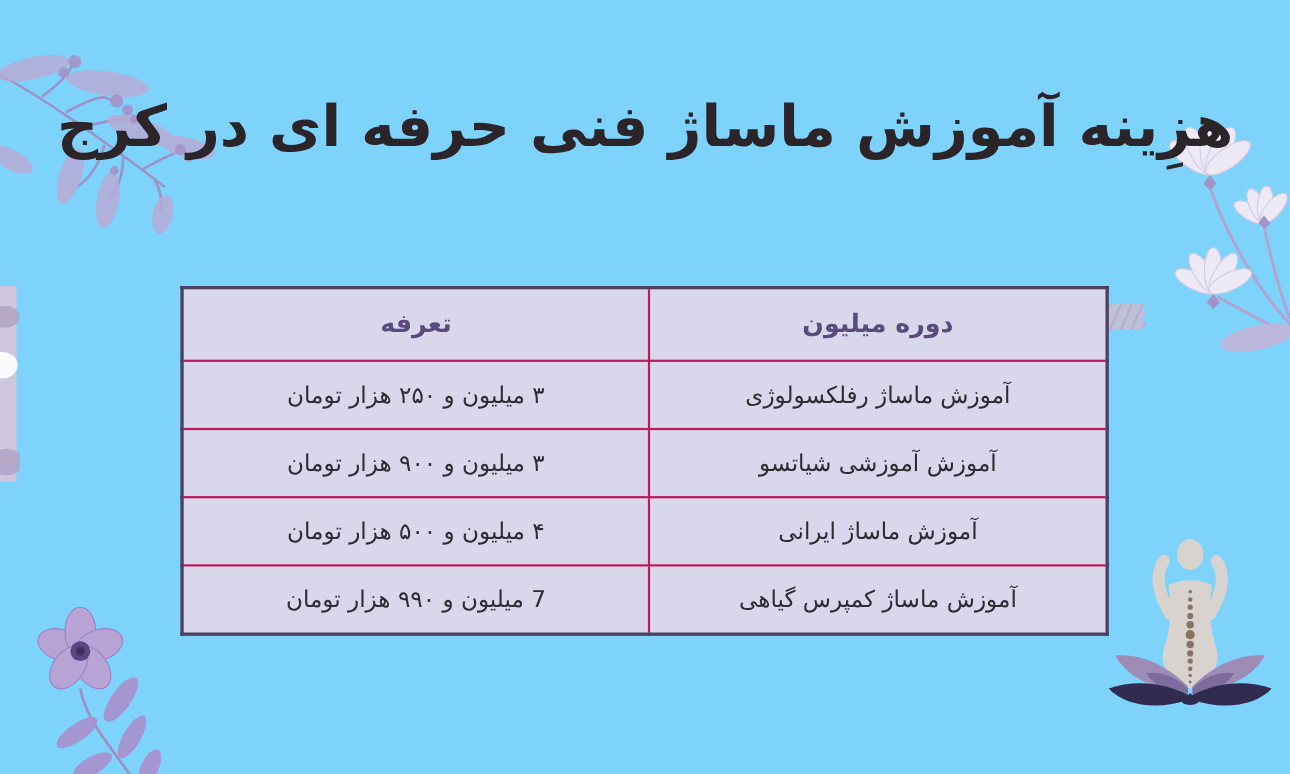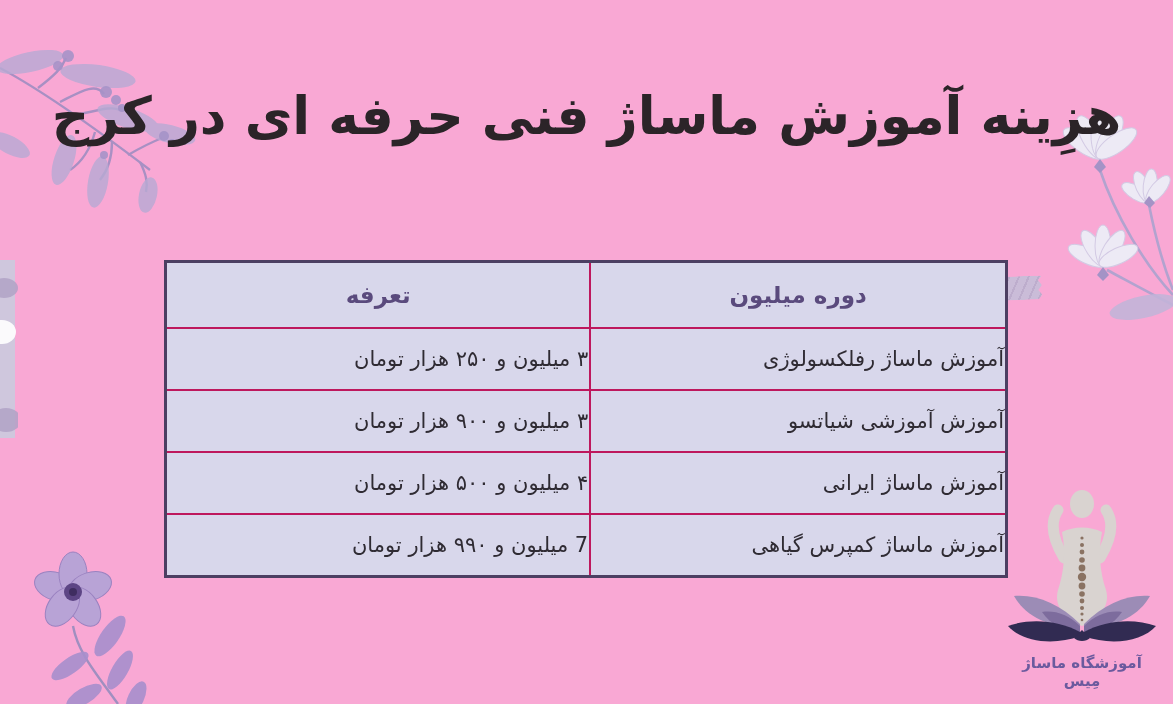--- a/index.html
+++ b/index.html
@@ -5,21 +5,21 @@
   html,body{margin:0;padding:0;}
   body{
     font-family:"DejaVu Sans", sans-serif;
     background:#ffffff;
   }
   .canvas{
     position:relative;
     width:1173px;
     height:704px;
     overflow:hidden;
-    background:#f9a8d4;
+    background:#7dd3fc;
   }
   
   .title{
     position:absolute;
     top:86px; left:0; width:1173px;
     text-align:center;
     direction:rtl;
     font-size:52px;
     font-weight:bold;
     color:#2b2428;
@@ -58,21 +58,20 @@
   table.course-table th{
     height:62px;
     font-size:23px;
     font-weight:bold;
     color:#5a4a7d;
   }
   table.course-table td{
     height:58px;
     font-size:21px;
     color:#2f2b33;
-    text-align:right;
   }
   .col-course{width:49.5%;}
   .col-tariff{width:50.5%;}
   
   .decor{position:absolute;pointer-events:none;}
   .branch-topleft{top:10px;left:0;}
   .flowers-right{top:85px;right:0;}
   .flower-bottomleft{top:548px;left:18px;}
   .strip-left{top:260px;left:0;}
   .washi-tape{
@@ -271,16 +270,15 @@
         <path d="M78,140 C66,128 52,124 40,126 C48,138 62,146 78,146 Z" fill="#7d6c9d"></path>
         <path d="M82,140 C94,128 108,124 120,126 C112,138 98,146 82,146 Z" fill="#7d6c9d"></path>
       </g>
 
       <g fill="#312b52">
         <path d="M78,146 C56,134 28,132 6,140 C20,156 52,160 78,150 Z"></path>
         <path d="M82,146 C104,134 132,132 154,140 C140,156 108,160 82,150 Z"></path>
         <path d="M80,144 L72,152 C76,156 84,156 88,152 Z"></path>
       </g>
     </svg>
-    <div class="logo-caption">آموزشگاه ماساژ مِیس</div>
   </div>
 
 </div>
 
 </body></html>

